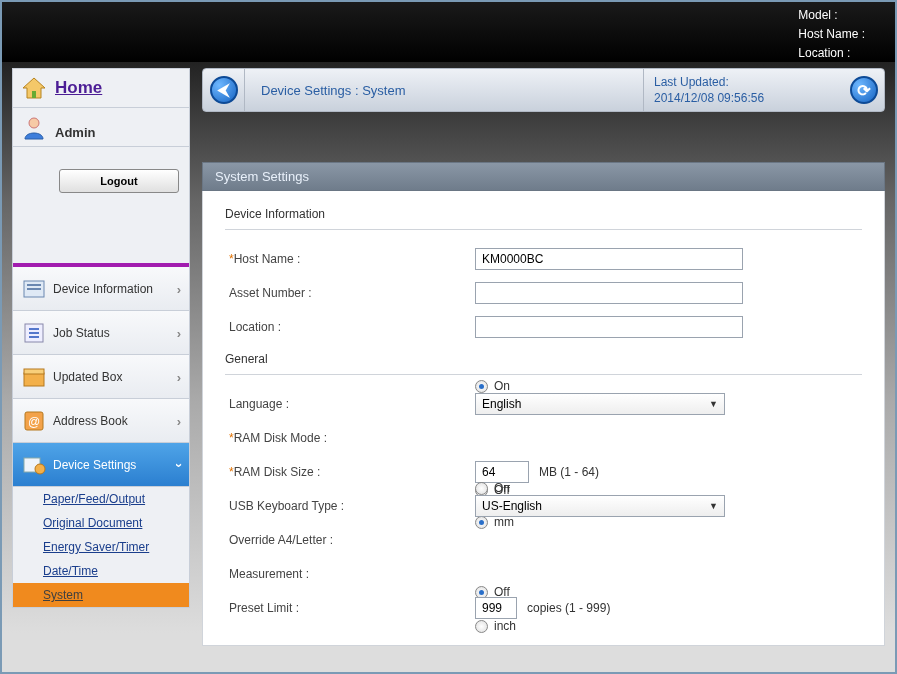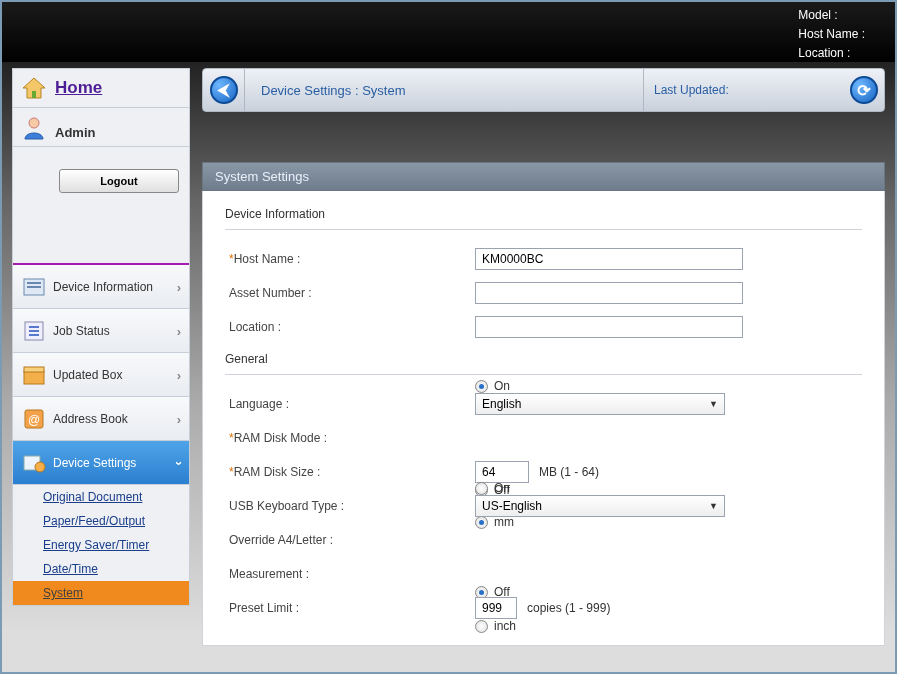--- a/index.html
+++ b/index.html
@@ -10,21 +10,21 @@
 .header-strip { height: 60px; background: linear-gradient(to bottom, #1a1a1a, #000); position: relative; color: #fff; }
 .header-info { position: absolute; right: 30px; top: 4px; font-size: 12px; line-height: 19px; }
 .header-info .hdrrow { display: block; }
 .main-row { display: flex; align-items: flex-start; padding: 6px 10px 0 10px; gap: 12px; }
 .sidebar { width: 178px; background: #eef0f4; border: 1px solid #c8ced8; flex-shrink: 0; }
 .home-cell { display: flex; align-items: center; gap: 8px; padding: 6px 8px; border-bottom: 1px solid #c8ced8; }
 .home-cell a { color: #4c1d95; text-decoration: underline; font-weight: bold; font-size: 17px; }
 .house-icon { width: 26px; height: 26px; display: inline-block; }
 .admin-cell { display: flex; align-items: flex-end; gap: 8px; padding: 6px 8px; border-bottom: 1px solid #c8ced8; font-weight: bold; font-size: 13px; color: #333; }
 .admin-icon { width: 26px; height: 26px; display: inline-block; }
-.logout-wrap { padding: 22px 10px 70px 22px; border-bottom: 2px solid #a21caf; text-align: right; }
+.logout-wrap { padding: 22px 10px 70px 22px; border-bottom: 4px solid #a21caf; text-align: right; }
 .logout-btn { width: 120px; height: 24px; background: linear-gradient(to bottom, #fff, #e0e0e0); border: 1px solid #888; border-radius: 3px; font-weight: bold; font-size: 11px; cursor: pointer; }
 .nav-item { display: flex; align-items: center; gap: 6px; padding: 0 8px; height: 44px; border-bottom: 1px solid #c8ced8; background: linear-gradient(to bottom, #f8f9fb, #e9ecf1); color: #333; font-size: 12px; cursor: pointer; position: relative; }
 .nav-item.active { background: linear-gradient(to bottom, #4fa4e8, #2b7fd0); color: #fff; text-align: right; }
 .nav-chevron { position: absolute; right: 8px; top: 15px; color: #888; font-weight: bold; font-size: 13px; }
 .nav-item.active .nav-chevron { color: #fff; transform: rotate(90deg); }
 .nav-icon { width: 26px; height: 26px; display: inline-block; flex-shrink: 0; }
 .sub-items { background: #eef0f4; }
 .sub-item { padding: 5px 8px 5px 30px; color: #1a3e8c; text-decoration: underline; font-size: 12px; cursor: pointer; }
 .sub-item.active { background: #f08a1e; color: #404040; }
 .content { flex: 1; }
@@ -128,36 +128,37 @@
        </div>
        <div class="nav-item active">
          <span class="nav-icon"><svg viewBox="0 0 26 26">
                   <rect x="3" y="6" width="16" height="14" fill="#eef4fb" stroke="#8aa"></rect>
                   <circle cx="19" cy="17" r="5" fill="#f3b04a" stroke="#b5781e"></circle>
                 </svg></span>
          <span>Device Settings</span>
          <span class="nav-chevron">›</span>
        </div>
        <div class="sub-items">
+         <div class="sub-item">Paper/Feed/Output</div>
          <div class="sub-item">Original Document</div>
-         <div class="sub-item">Paper/Feed/Output</div>
          <div class="sub-item">Energy Saver/Timer</div>
          <div class="sub-item">Date/Time</div>
          <div class="sub-item active">System</div>
        </div>
      </div>
 
      <div class="content">
        <div class="breadcrumb-bar">
          <div class="bc-back">
            <div class="circ-btn">⮜</div>
          </div>
          <div class="bc-text">Device Settings : System</div>
          <div class="bc-updated">
            <div>Last Updated:</div>
+           <div>2014/12/08 09:56:56</div>
          </div>
          <div class="bc-refresh">
            <div class="circ-btn">⟳</div>
          </div>
        </div>
 
        <div class="panel-spacer"></div>
 
        <div class="panel-title">System Settings</div>
        <div class="panel-body">

